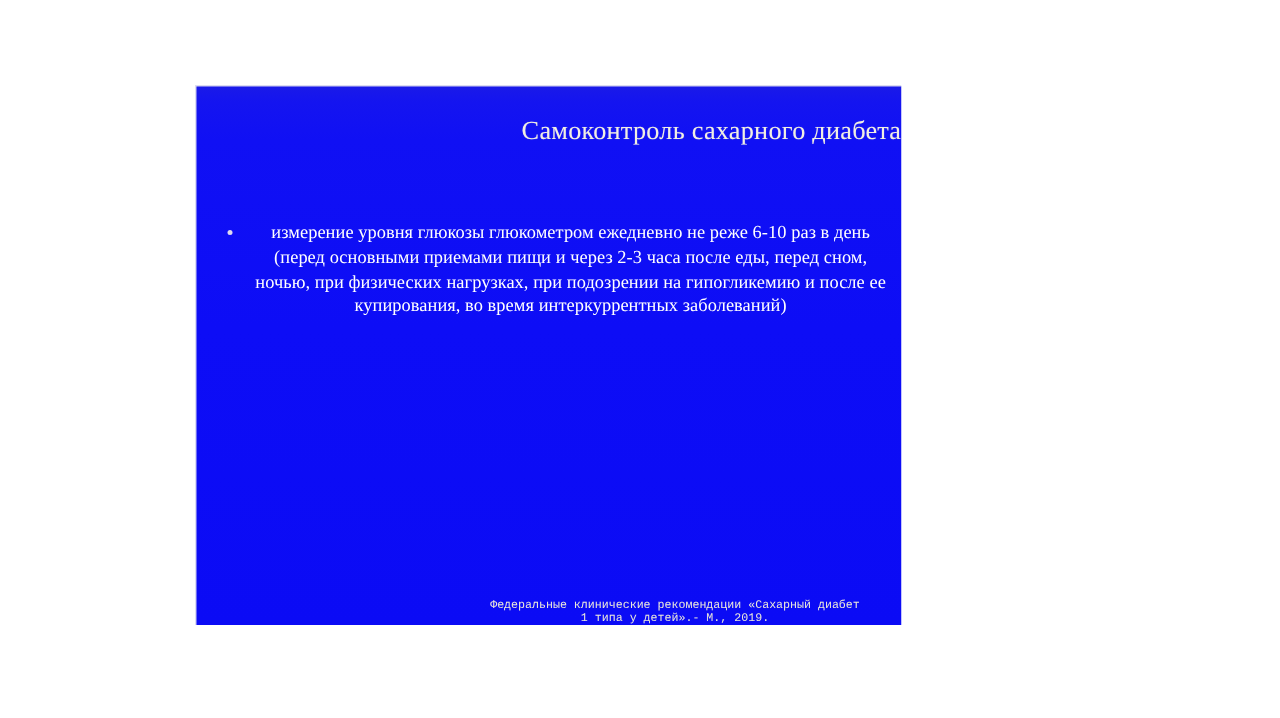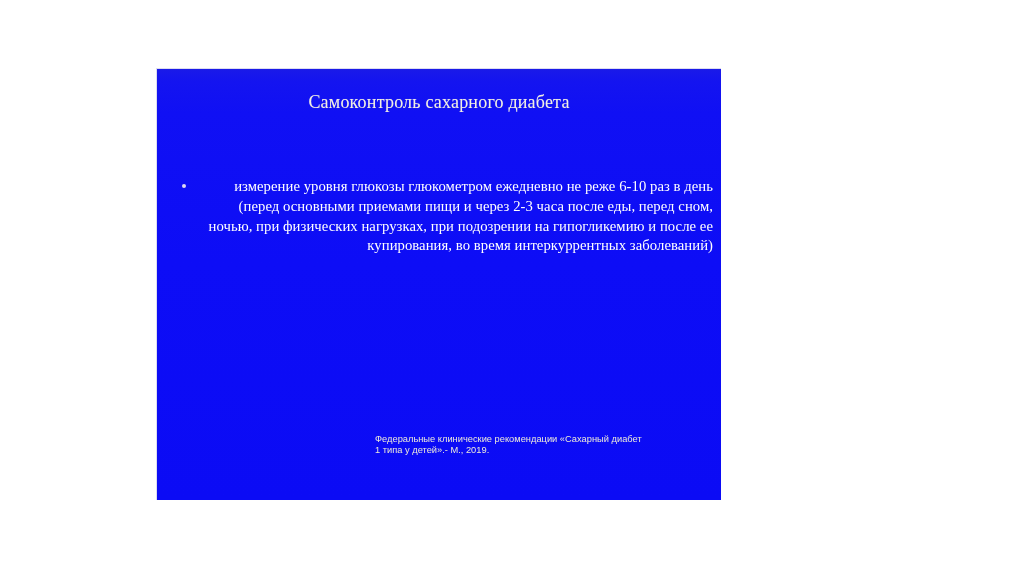--- a/index.html
+++ b/index.html
@@ -35,24 +35,24 @@
     border-top: 1px solid #dcdcf0;
     box-sizing: border-box;
     overflow: hidden;
   }
 
   #slide-title {
     position: absolute;
     left: 0;
     top: 23px;
     width: 100%;
-    text-align: center;
+    text-align: right;
     color: #f2efe2;
     font-family: "Liberation Serif", serif;
-    font-size: 18px;
+    font-size: 21px;
     font-weight: normal;
     letter-spacing: 0.2px;
     text-shadow: 0 0 1px rgba(255,255,255,0.25);
     margin: 0;
   }
 
   #bullet-list {
     position: absolute;
     left: 22px;
     top: 108px;
@@ -83,34 +83,34 @@
     background: #ded9f0;
     margin-left: 3px;
   }
 
   .bullet-text {
     flex: 1 1 auto;
     color: #ffffff;
     font-family: "Liberation Serif", serif;
     font-size: 14.7px;
     line-height: 19.8px;
-    text-align: right;
+    text-align: center;
     letter-spacing: 0.05px;
   }
 
   #source-note {
     position: absolute;
     left: 218px;
-    top: 365px;
+    top: 409px;
     width: 330px;
     color: #ece9da;
-    font-family: Liberation Sans, sans-serif;
+    font-family: Liberation Mono, monospace;
     font-size: 9.3px;
     line-height: 11.4px;
-    text-align: left;
+    text-align: center;
     white-space: pre-line;
   }
 </style>
 </head>
 <body>
 
 <div id="slide-canvas">
 
   <div id="slide">
 

